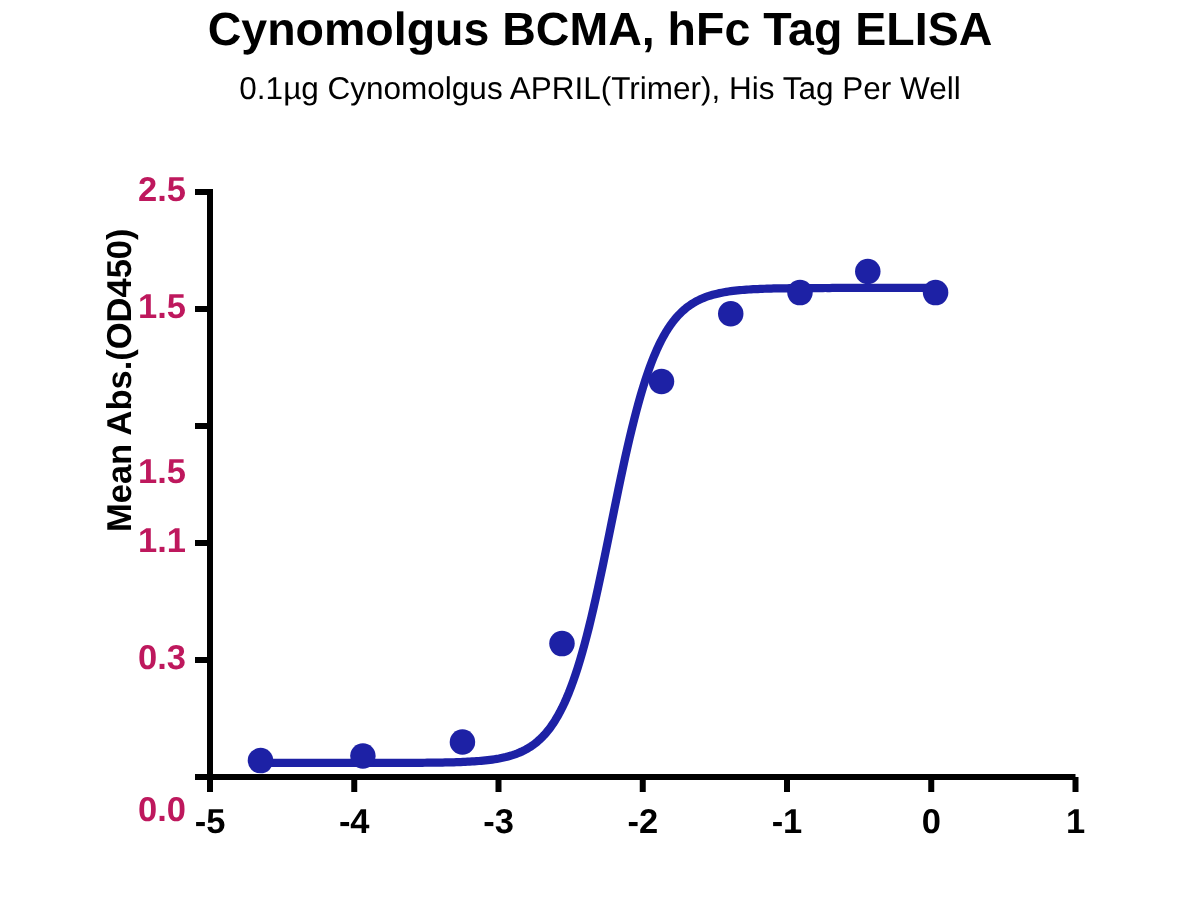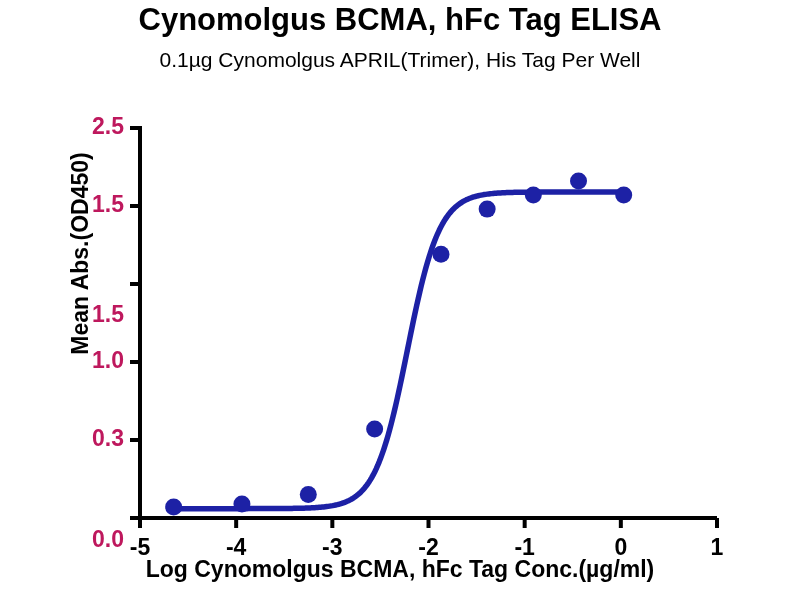--- a/index.html
+++ b/index.html
@@ -41,26 +41,25 @@
 </style>
 </head>
 <body>
 
 <div id="figure">
 
   <div class="title">Cynomolgus BCMA, hFc Tag ELISA</div>
   <div class="subtitle">0.1µg Cynomolgus APRIL(Trimer), His Tag Per Well</div>
 
   <div class="ylabel">Mean Abs.(OD450)</div>
-  <div class="xlabel">Log Cynomolgus BCMA, hFc Tag Conc.(µg/ml)</div>
 
   <div id="ytick-labels">
       <div class="ytick-label" style="left: 64px; top: 503px; margin-top: 23px;">0.0</div>
       <div class="ytick-label" style="left: 64px; top: 425px;">0.3</div>
-      <div class="ytick-label" style="left: 64px; top: 347px;">1.0</div>
+      <div class="ytick-label" style="left: 64px; top: 347px;">1.1</div>
       <div class="ytick-label" style="left: 64px; top: 269px; margin-top: 32px;">1.5</div>
       <div class="ytick-label" style="left: 64px; top: 191px;">1.5</div>
       <div class="ytick-label" style="left: 64px; top: 113px;">2.5</div>
     </div>
   <div id="xtick-labels">
       <div class="xtick-label" style="left: 120px; top: 534px;">-5</div>
       <div class="xtick-label" style="left: 216.167px; top: 534px;">-4</div>
       <div class="xtick-label" style="left: 312.333px; top: 534px;">-3</div>
       <div class="xtick-label" style="left: 408.5px; top: 534px;">-2</div>
       <div class="xtick-label" style="left: 504.667px; top: 534px;">-1</div>

